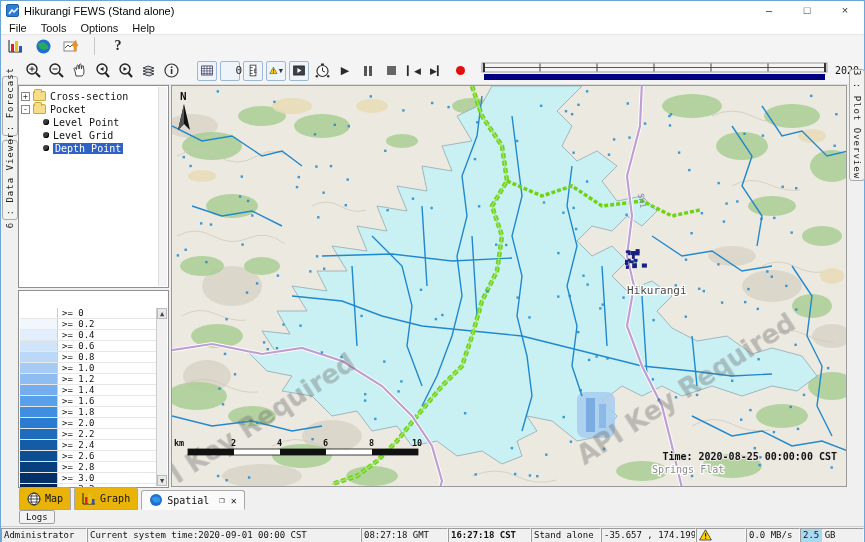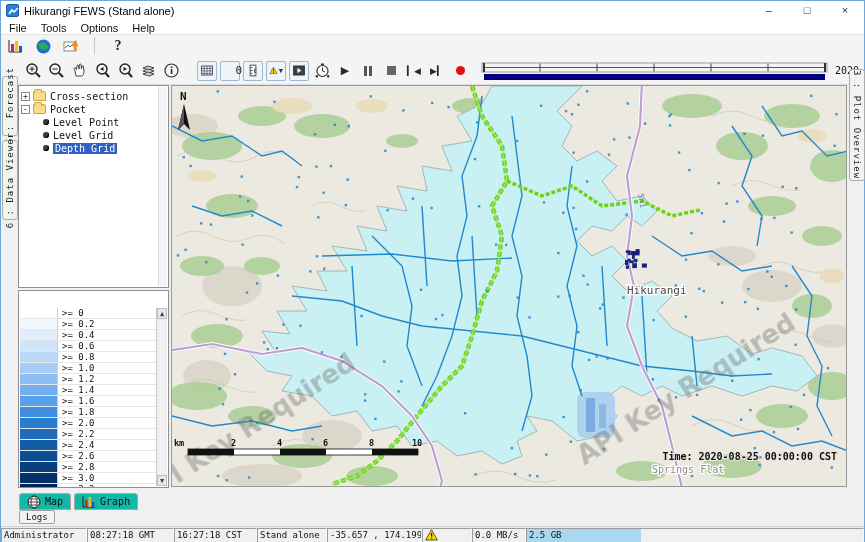--- a/index.html
+++ b/index.html
@@ -67,21 +67,21 @@
   .lg-scroll { position:absolute; right:1px; top:17px; width:11px; bottom:1px; background:#f0f0f0; border-left:1px solid #ccc; }
   .lg-arrow { height:11px; font-size:7px; text-align:center; line-height:11px; color:#444; border:1px solid #bbb; background:#e8e8e8; }
   .lg-arrow.bottom { position:absolute; bottom:0; left:0; right:0; }
 
   
   .map-area { position:absolute; left:170px; top:84px; width:676px; height:402px; background:#ece9e1; border:1px solid #9a9a9a; overflow:hidden; }
   .map-area svg { display:block; }
 
   
   .bottom-tabs { position:absolute; left:0; top:488px; width:100%; height:21px; display:flex; align-items:flex-end; padding-left:18px; gap:3px; }
-  .btab { display:flex; align-items:center; gap:4px; border:1px solid #a8a8a8; border-radius:3px 3px 0 0; background:#14b8a6; height:17px; padding:0 7px; font-size:10px; }
+  .btab { display:flex; align-items:center; gap:4px; border:1px solid #a8a8a8; border-radius:3px 3px 0 0; background:#eab308; height:23px; padding:0 7px; font-size:10px; }
   .btab.active { background:#fafafa; height:20px; border-bottom-color:#fafafa; }
   .btab .boxg { font-size:9px; margin-left:6px; color:#222; }
   .btab .xg { font-size:10px; font-weight:bold; color:#222; margin-left:2px; }
   .logs-row { position:absolute; left:18px; top:510px; }
   .logs-btn { border:1px solid #a0a0a0; border-radius:2px; background:#f3f3f3; font-size:9px; padding:1px 6px; }
 
   
   .statusbar { position:absolute; left:0; top:525px; width:100%; height:17px; display:flex; background:#f0f0f0; border-top:1px solid #d0d0d0; }
   .scell { border:1px solid; border-color:#9c9c9c #f8f8f8 #f8f8f8 #9c9c9c; height:15px; margin-top:1px; font-size:9px; line-height:13px; padding:0 2px; white-space:nowrap; overflow:hidden; background:#f0f0f0; position:relative; }
   .scell .celltext { position:relative; }
@@ -305,21 +305,21 @@
         <span class="tlabel">Level Point</span>
       </div>
       <div class="tnode">
         <span class="leaf-indent"></span>
           <span class="leafdot"></span>
         <span class="tlabel">Level Grid</span>
       </div>
       <div class="tnode">
         <span class="leaf-indent"></span>
           <span class="leafdot"></span>
-        <span class="tlabel sel">Depth Grid</span>
+        <span class="tlabel sel">Depth Point</span>
       </div>
       <div class="tree-scroll"></div>
     </div>
 
     <div class="legend-panel">
       <div class="lg-rows">
           <div class="lg-row">
             <span class="lg-swatch" style="background: rgb(255, 255, 255);"></span>
             <span class="lg-label">&gt;= 0</span>
           </div>
@@ -740,30 +740,40 @@
     </div>
     <div class="btab">
       <svg width="14" height="14" viewBox="0 0 14 14">
           <path d="M1,1 L1,12 L13,12" stroke="#222" fill="none"></path>
           <rect x="3" y="5" width="2.5" height="7" fill="#d22"></rect>
           <rect x="6.5" y="2" width="2.5" height="10" fill="#e8c020"></rect>
           <rect x="10" y="7" width="2.5" height="5" fill="#2255cc"></rect>
         </svg>
       <span>Graph</span>
     </div>
+    <div class="btab active">
+      <svg width="14" height="14" viewBox="0 0 14 14">
+          <circle cx="7" cy="7" r="6" fill="#1d6fd0"></circle>
+          <path d="M3,5 q3,-2.5 6,-1 q2.5,1.5 2.5,4 q-3.5,2.5 -6.5,1 q-2.5,-1.5 -2,-4z" fill="#3aa0e8" opacity="0.8"></path>
+        </svg>
+      <span>Spatial</span>
+      <span class="boxg">❐</span>
+      <span class="xg">✕</span>
+    </div>
   </div>
 
   <div class="logs-row">
     <span class="logs-btn">Logs</span>
   </div>
 
   <div class="statusbar">
     <span class="scell" style="width:86px;">Administrator</span>
+    <span class="scell" style="width:274px;">Current system time:2020-09-01 00:00 CST</span>
     <span class="scell" style="width:87px;">08:27:18 GMT</span>
-    <span class="scell" style="width:83px;">16:27:18 CST</span>
+    <span class="scell" style="width:83px;font-weight:bold;">16:27:18 CST</span>
     <span class="scell" style="width:70px;">Stand alone</span>
     <span class="scell" style="width:95px;">-35.657 , 174.199</span>
     <span class="scell" style="width:50px;">
       <svg width="13" height="12" viewBox="0 0 13 12" style="vertical-align:-2px;">
           <path d="M6.5,0.8 L12.4,11 L0.6,11z" fill="#ffd400" stroke="#333" stroke-width="0.8"></path>
           <rect x="6" y="4" width="1.2" height="3.6" fill="#222"></rect>
           <rect x="6" y="8.6" width="1.2" height="1.2" fill="#222"></rect>
         </svg>
     </span>
     <span class="scell" style="width:54px;">0.0 MB/s</span>

